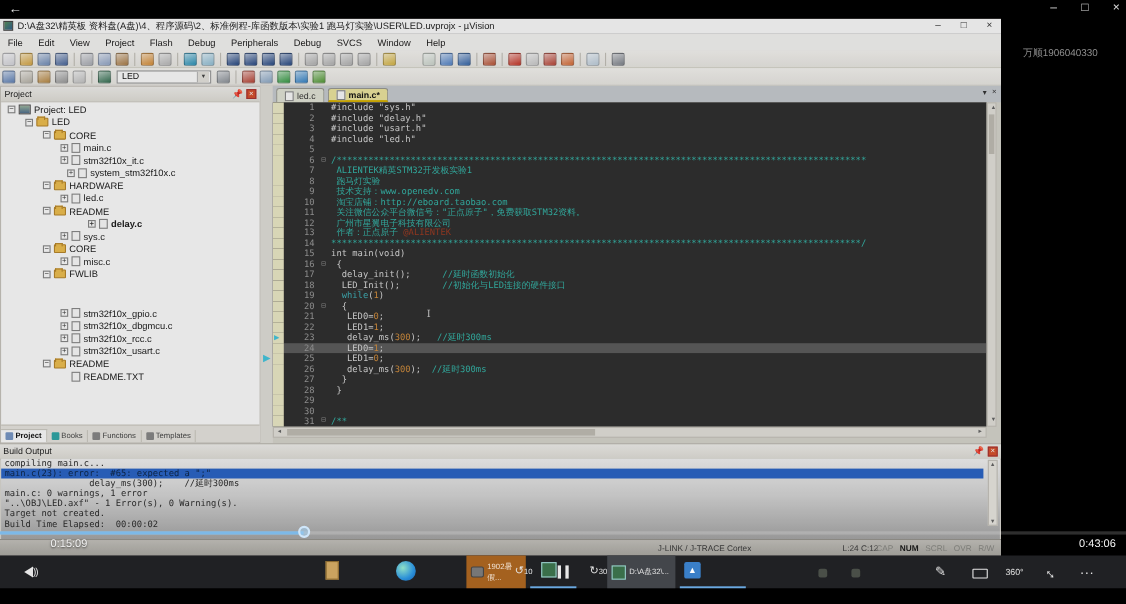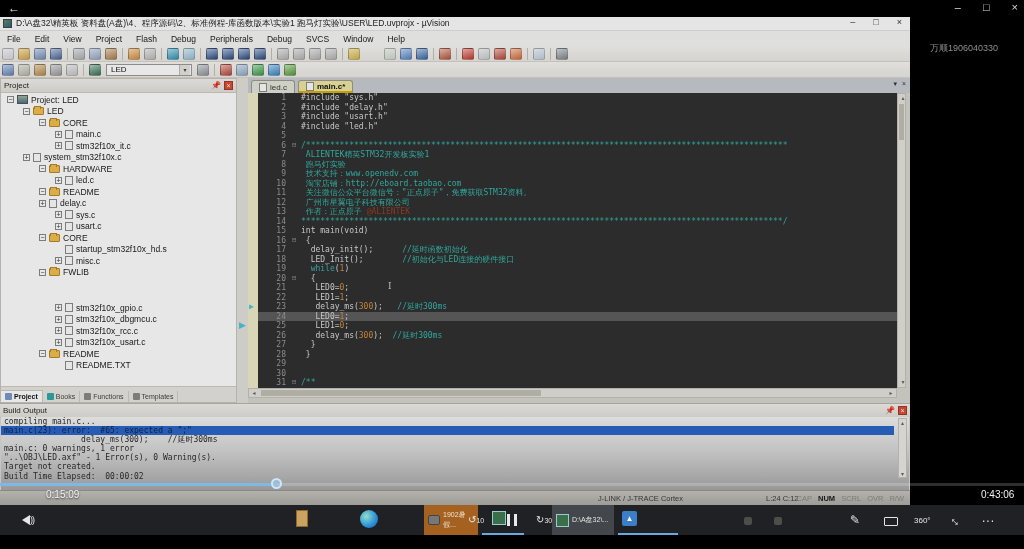--- a/index.html
+++ b/index.html
@@ -267,64 +267,54 @@
             <div class="trow" data-interactable="true" style="padding-left: 54px;">
               <span class="expbox" data-interactable="true">+</span>
               <span class="i-file" data-interactable="false"></span>
               <span data-interactable="false">main.c</span>
             </div>
             <div class="trow" data-interactable="true" style="padding-left: 54px;">
               <span class="expbox" data-interactable="true">+</span>
               <span class="i-file" data-interactable="false"></span>
               <span data-interactable="false">stm32f10x_it.c</span>
             </div>
-            <div class="trow" data-interactable="true" style="padding-left: 22px;">
+            <div class="trow" data-interactable="true" style="padding-left: 60px;">
               <span class="expbox" data-interactable="true">+</span>
               <span class="i-file" data-interactable="false"></span>
               <span data-interactable="false">system_stm32f10x.c</span>
             </div>
             <div class="trow" data-interactable="true" style="padding-left: 38px;">
               <span class="expbox" data-interactable="true">−</span>
               <span class="i-folder" data-interactable="false"></span>
               <span data-interactable="false">HARDWARE</span>
             </div>
             <div class="trow" data-interactable="true" style="padding-left: 54px;">
               <span class="expbox" data-interactable="true">+</span>
               <span class="i-file" data-interactable="false"></span>
               <span data-interactable="false">led.c</span>
             </div>
             <div class="trow" data-interactable="true" style="padding-left: 38px;">
               <span class="expbox" data-interactable="true">−</span>
               <span class="i-folder" data-interactable="false"></span>
               <span data-interactable="false">README</span>
             </div>
+            <div class="trow" data-interactable="true" style="padding-left: 79px; font-weight: bold;">
+              <span class="expbox" data-interactable="true">+</span>
+              <span class="i-file" data-interactable="false"></span>
+              <span data-interactable="false">delay.c</span>
+            </div>
+            <div class="trow" data-interactable="true" style="padding-left: 54px;">
+              <span class="expbox" data-interactable="true">+</span>
+              <span class="i-file" data-interactable="false"></span>
+              <span data-interactable="false">sys.c</span>
+            </div>
             <div class="trow" data-interactable="true" style="padding-left: 38px;">
-              <span class="expbox" data-interactable="true">+</span>
-              <span class="i-file" data-interactable="false"></span>
-              <span data-interactable="false">delay.c</span>
-            </div>
-            <div class="trow" data-interactable="true" style="padding-left: 54px;">
-              <span class="expbox" data-interactable="true">+</span>
-              <span class="i-file" data-interactable="false"></span>
-              <span data-interactable="false">sys.c</span>
-            </div>
-            <div class="trow" data-interactable="true" style="padding-left: 54px;">
-              <span class="expbox" data-interactable="true">+</span>
-              <span class="i-file" data-interactable="false"></span>
-              <span data-interactable="false">usart.c</span>
-            </div>
-            <div class="trow" data-interactable="true" style="padding-left: 38px;">
               <span class="expbox" data-interactable="true">−</span>
               <span class="i-folder" data-interactable="false"></span>
               <span data-interactable="false">CORE</span>
-            </div>
-            <div class="trow" data-interactable="true" style="padding-left: 54px;">
-              <span style="width: 10px; flex: 0 0 auto;"></span>
-              <span class="i-file" data-interactable="false"></span>
-              <span data-interactable="false">startup_stm32f10x_hd.s</span>
             </div>
             <div class="trow" data-interactable="true" style="padding-left: 54px;">
               <span class="expbox" data-interactable="true">+</span>
               <span class="i-file" data-interactable="false"></span>
               <span data-interactable="false">misc.c</span>
             </div>
             <div class="trow" data-interactable="true" style="padding-left: 38px;">
               <span class="expbox" data-interactable="true">−</span>
               <span class="i-folder" data-interactable="false"></span>
               <span data-interactable="false">FWLIB</span>

